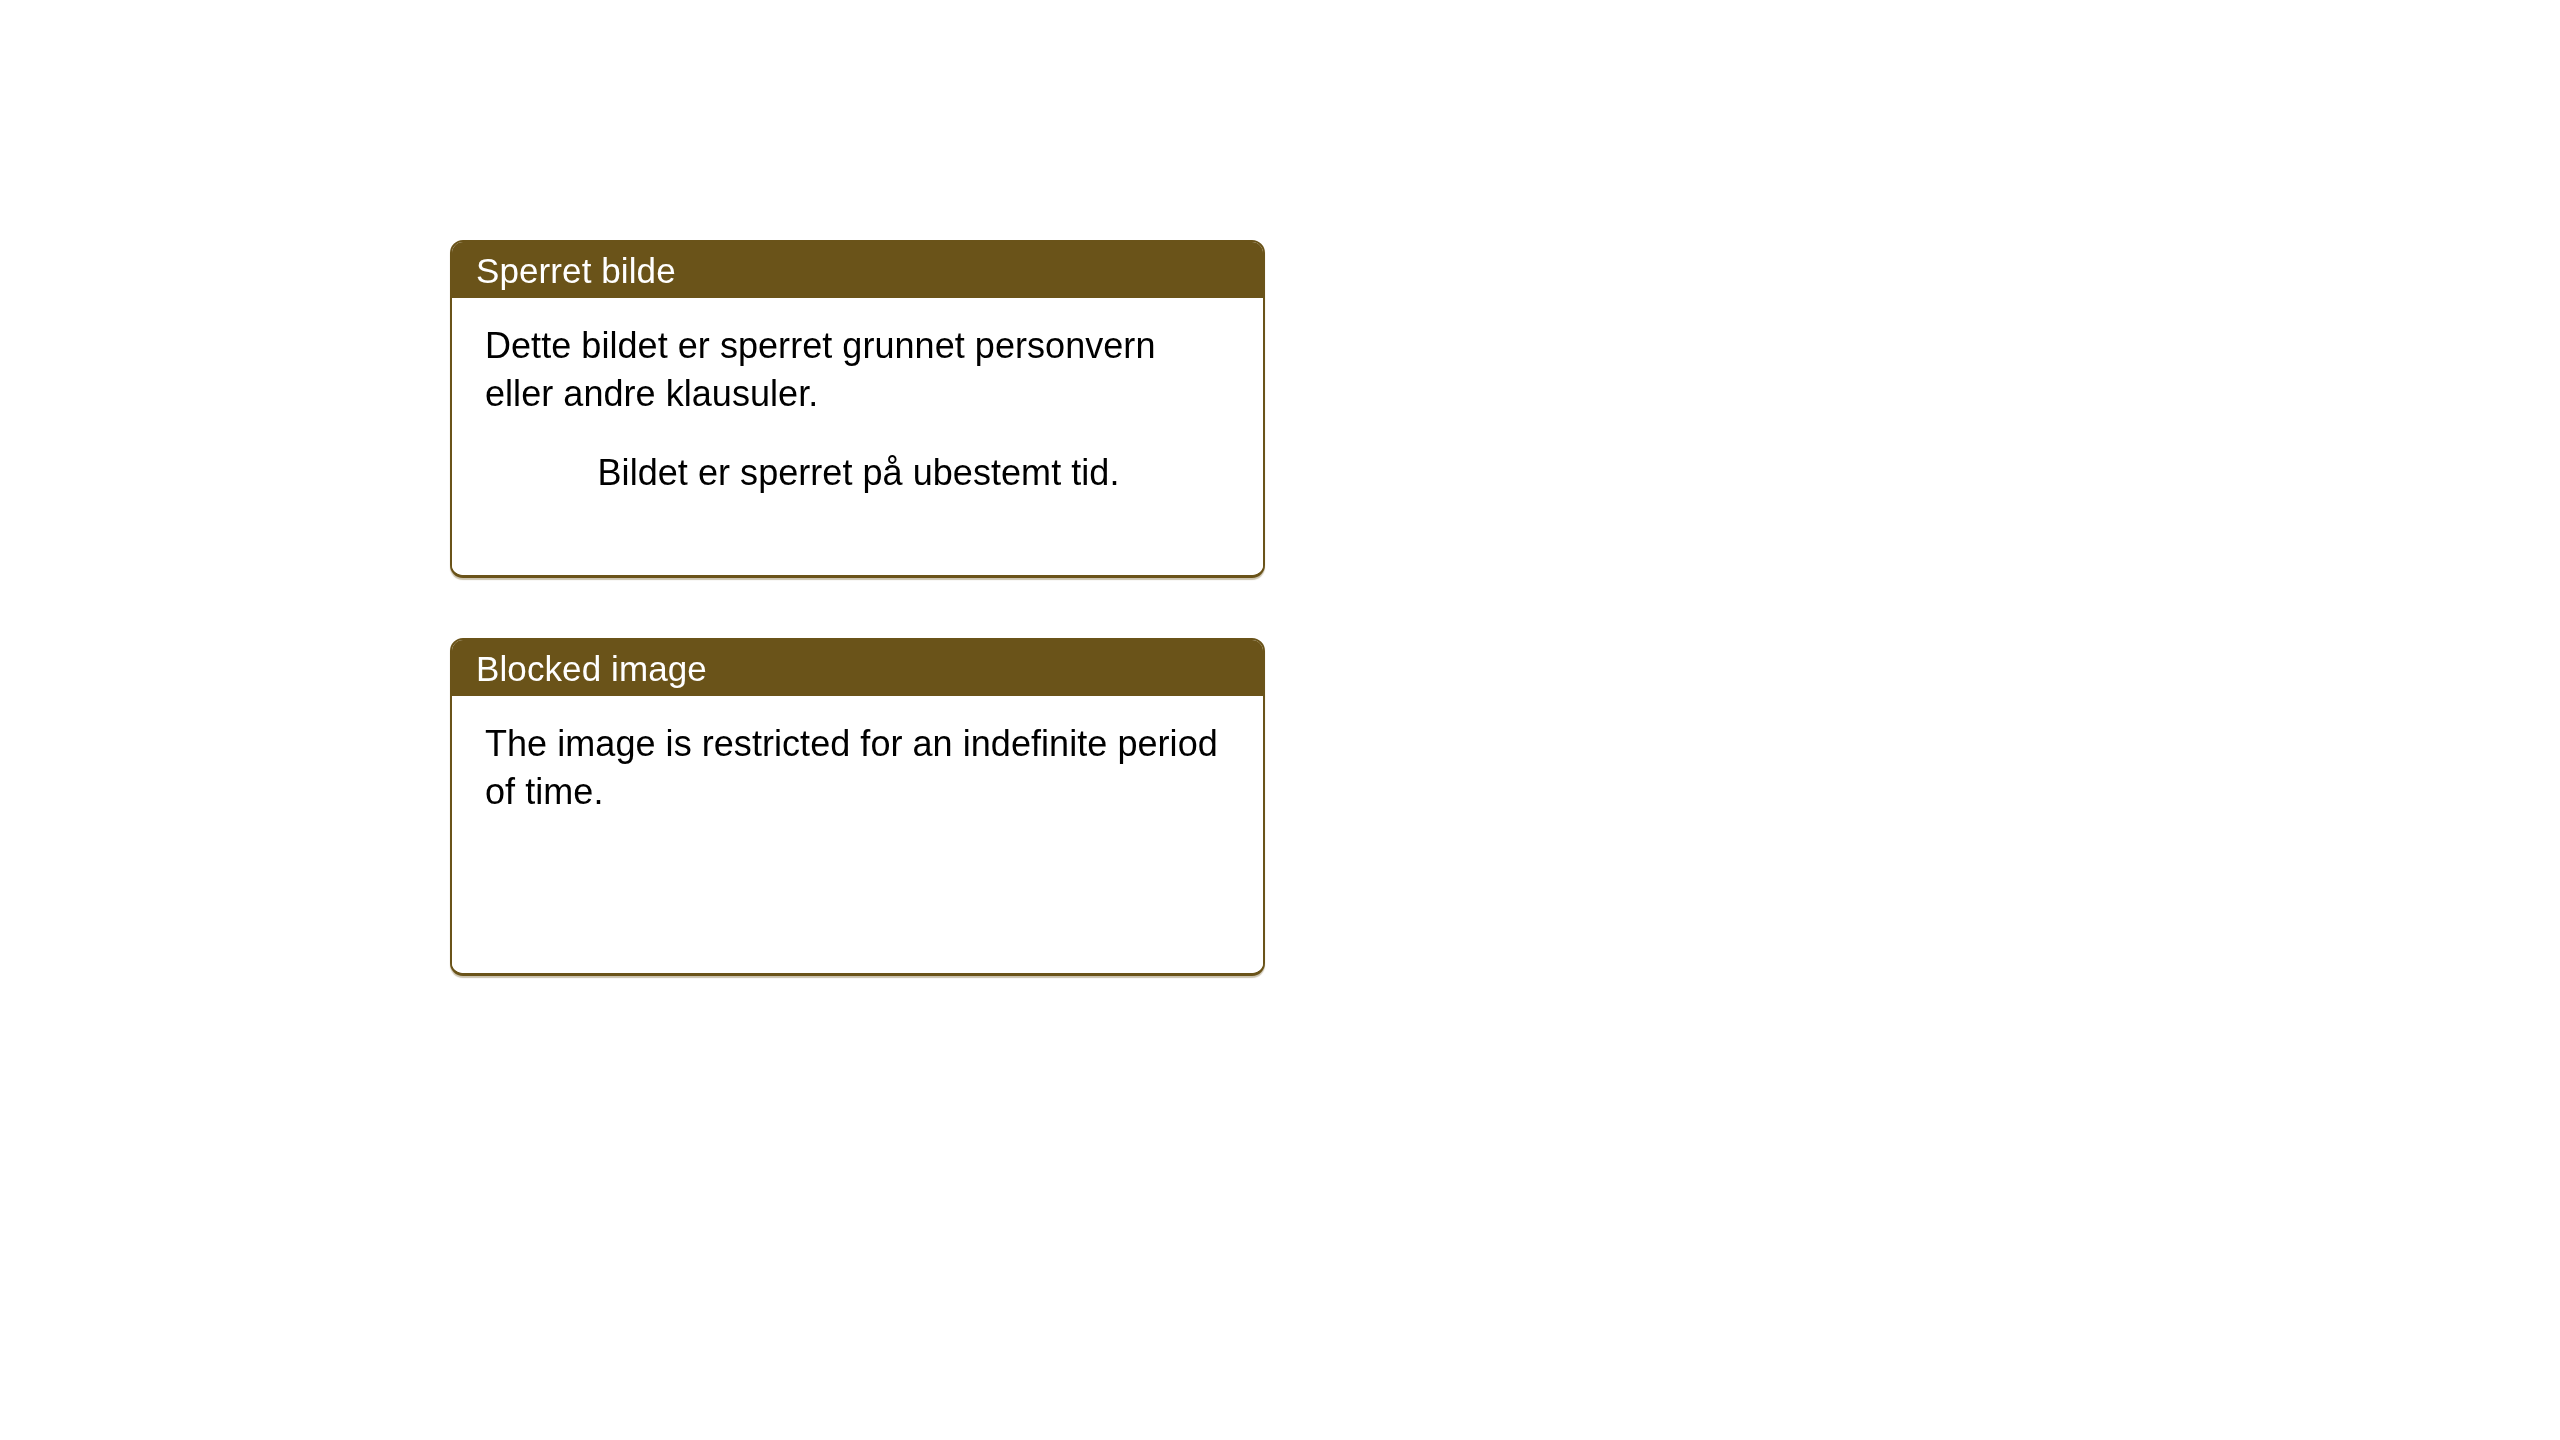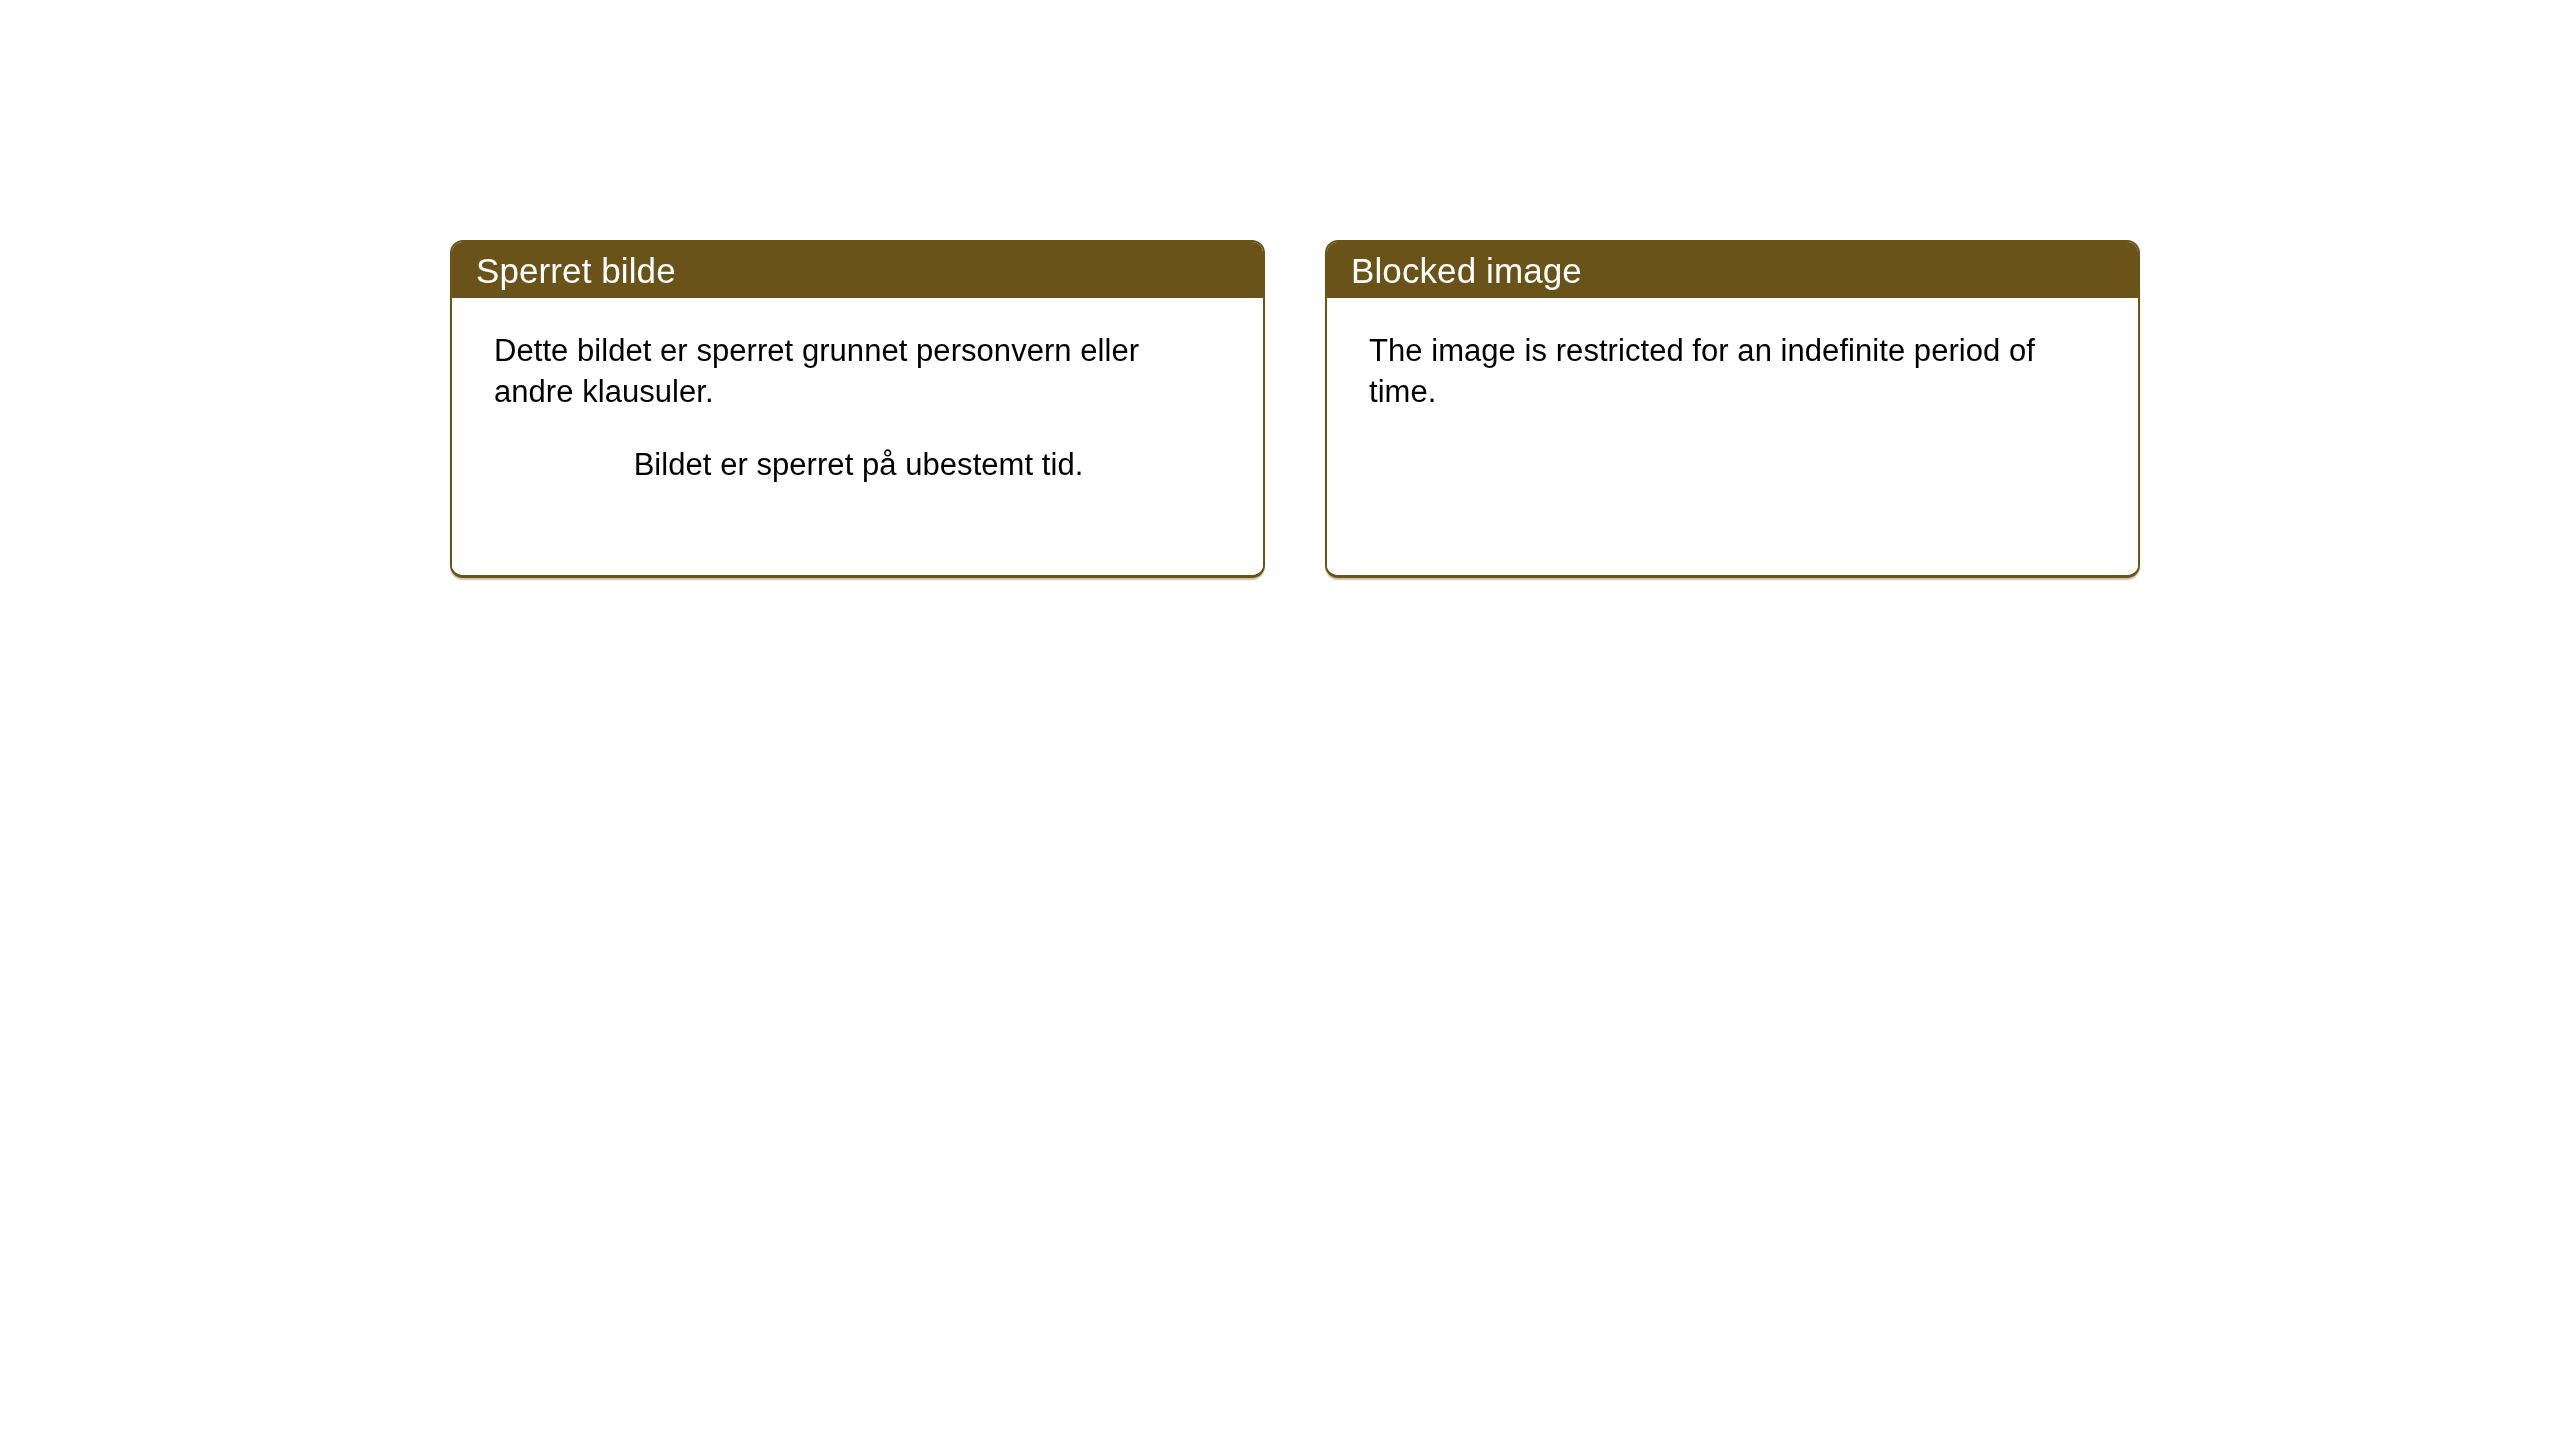--- a/index.html
+++ b/index.html
@@ -20,21 +20,21 @@
     width: 2560px;
     height: 1440px;
     background: #ffffff;
   }
 
   .cards-row {
     position: absolute;
     left: 450px;
     top: 240px;
     display: flex;
-    flex-direction: row;
+    flex-direction: column;
     align-items: flex-start;
     gap: 60px;
   }
 
   .notice-card {
     width: 815px;
     height: 338px;
     box-sizing: border-box;
     background: #ffffff;
     border: 2px solid #6a5319;
@@ -67,23 +67,23 @@
 
   .card-body {
     flex: 1 1 auto;
     background: #ffffff;
     padding: 17px 24px 0 26px;
     box-sizing: border-box;
   }
 
   .card-paragraph {
     color: #000000;
-    font-size: 31px;
+    font-size: 36px;
     line-height: 1.32;
-    margin: 16px;
+    margin: 7px;
     letter-spacing: 0.05px;
   }
 
   .card-paragraph + .card-paragraph {
     margin-top: 32px;
     text-align: center;
   }
 </style>
 </head>
 <body>

